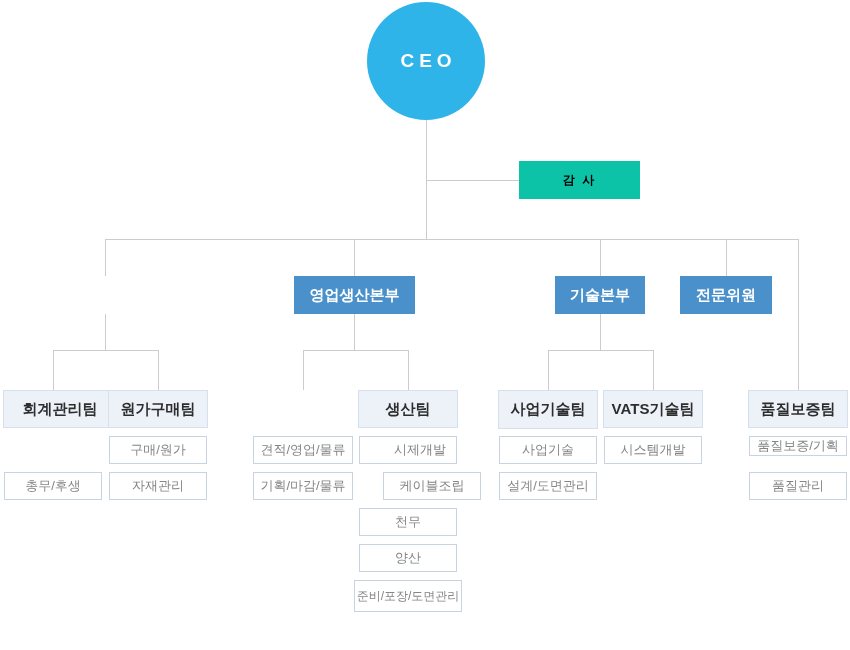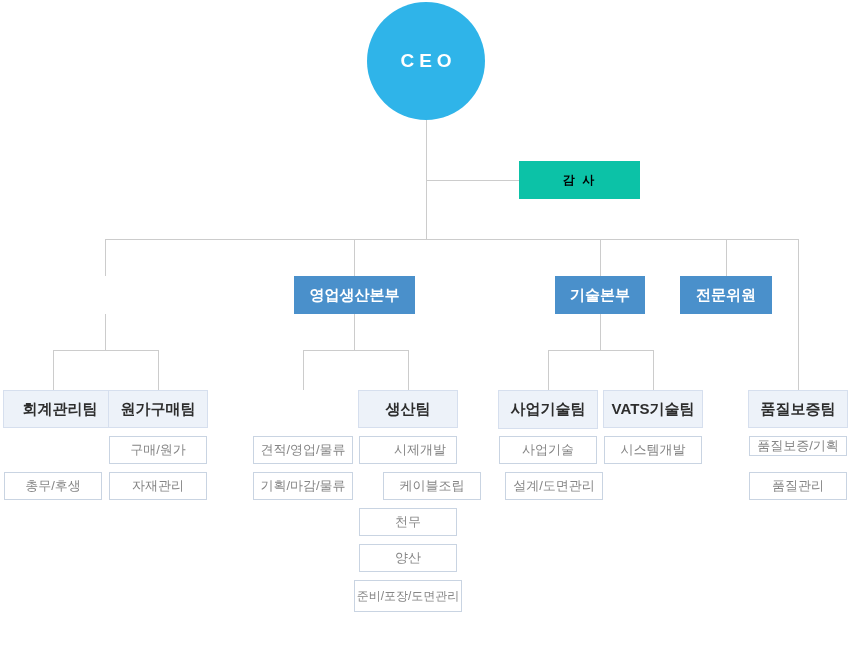--- a/index.html
+++ b/index.html
@@ -95,20 +95,20 @@
   <div class="node sub" style="left:253px; top:436px; width:100px; height:28px;">견적/영업/물류</div>
   <div class="node sub" style="left:253px; top:472px; width:100px; height:28px;">기획/마감/물류</div>
 
   <div class="node sub" style="left:359px; top:436px; width:98px; height:28px;padding-left:24px;">시제개발</div>
   <div class="node sub" style="left:359px; top:472px; width:98px; height:28px;margin-left:24px;">케이블조립</div>
   <div class="node sub" style="left:359px; top:508px; width:98px; height:28px;">천무</div>
   <div class="node sub" style="left:359px; top:544px; width:98px; height:28px;">양산</div>
   <div class="node sub sub-wide" style="left:354px; top:580px; width:108px; height:32px;">준비/포장/도면관리</div>
 
   <div class="node sub" style="left:499px; top:436px; width:98px; height:28px;">사업기술</div>
-  <div class="node sub" style="left:499px; top:472px; width:98px; height:28px;margin-left:6px;">설계/도면관리</div>
+  <div class="node sub" style="left:499px; top:472px; width:98px; height:28px;">설계/도면관리</div>
 
   <div class="node sub" style="left:604px; top:436px; width:98px; height:28px;">시스템개발</div>
 
   <div class="node sub" style="left:749px; top:436px; width:98px; height:20px;">품질보증/기획</div>
   <div class="node sub" style="left:749px; top:472px; width:98px; height:28px;">품질관리</div>
 
 </div>
 
 </body></html>

